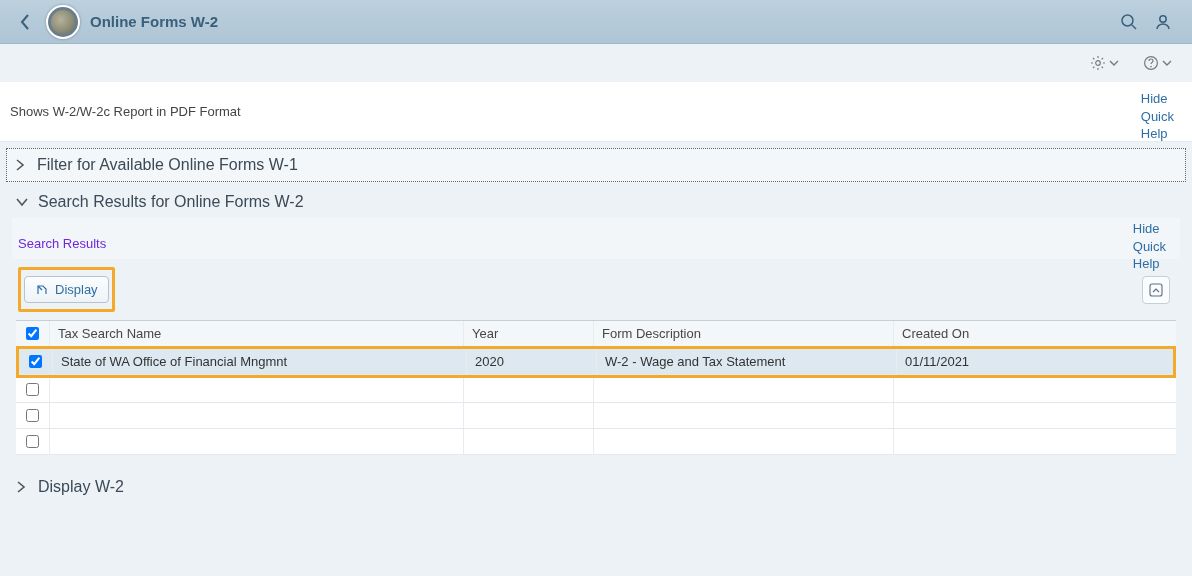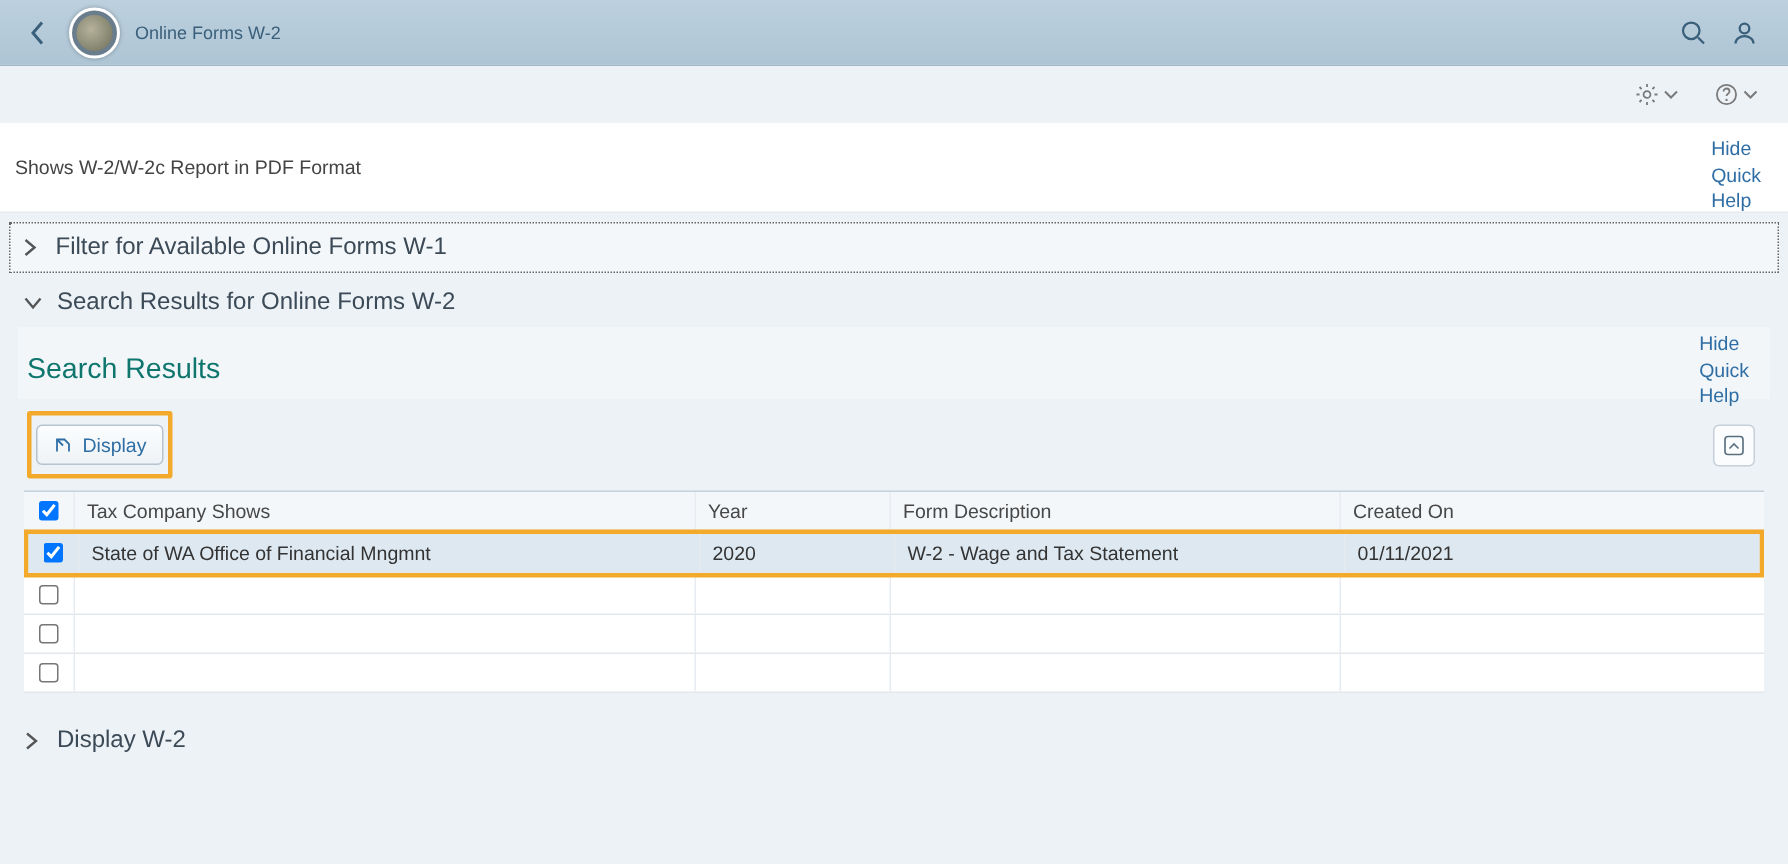--- a/index.html
+++ b/index.html
@@ -39,22 +39,22 @@
     overflow: hidden;
   }
   .header .logo::after{
     content:"";
     position:absolute;
     inset:3px;
     border-radius:50%;
     background: radial-gradient(circle at 40% 40%, #b6b29b 0%, #8a8a74 60%, #6a6a58 100%);
   }
   .header .title {
-    font-size: 12px;
-    font-weight: normal;
+    font-size: 15px;
+    font-weight: bold;
     color: #3a5f7a;
     flex: 1;
   }
   .header .icon-btn {
     width: 34px; height: 34px;
     display: flex; align-items: center; justify-content: center;
     color: #3a5f7a;
     cursor: pointer;
   }
   
@@ -127,22 +127,22 @@
   }
   
   .results-head {
     display: flex;
     align-items: flex-start;
     padding: 18px 10px 8px 6px;
     position: relative;
     background: #f2f6f9;
   }
   .results-head .label {
-    font-size: 19px;
-    color: #0f766e;
+    font-size: 13px;
+    color: #6d28d9;
   }
   .results-head .quick-link {
     top: 2px;
     right: 14px;
   }
   .toolbar {
     display: flex;
     align-items: center;
     padding: 8px 6px 8px 6px;
   }
@@ -321,21 +321,21 @@
             <path d="M5 10l3-3 3 3" fill="none" stroke="currentColor" stroke-width="1.1"></path>
           </svg>
       </span>
     </div>
 
     <div class="grid">
       <div class="grid-row header-row">
         <div class="cell ck">
             <input type="checkbox" checked="" style="">
           </div>
-        <div class="cell c1">Tax Company Shows</div>
+        <div class="cell c1">Tax Search Name</div>
         <div class="cell c2">Year</div>
         <div class="cell c3">Form Description</div>
         <div class="cell c4">Created On</div>
       </div>
 
       <div class="row-highlight">
         <div class="grid-row selected">
           <div class="cell ck">
               <input type="checkbox" checked="" style="">
             </div>

